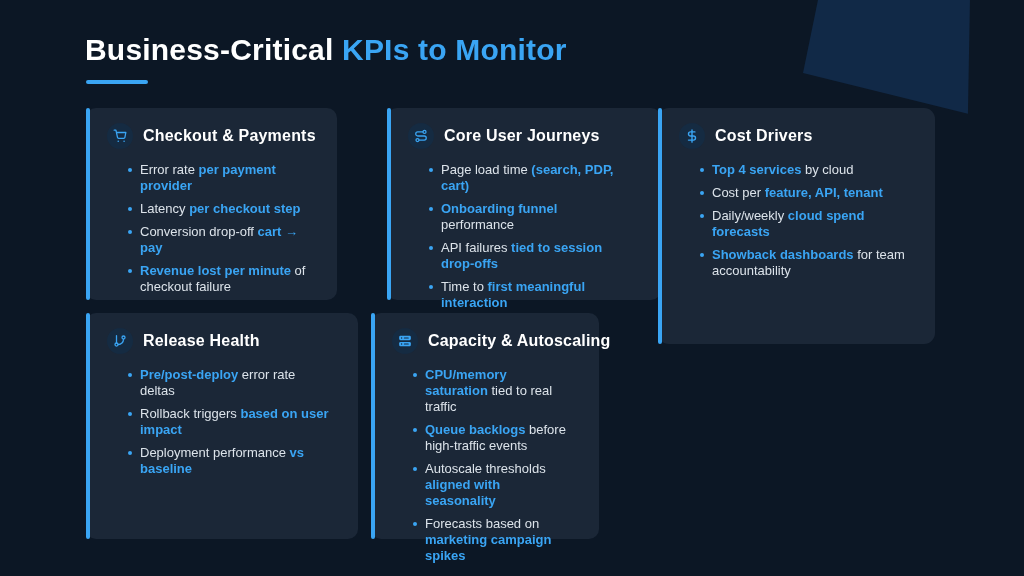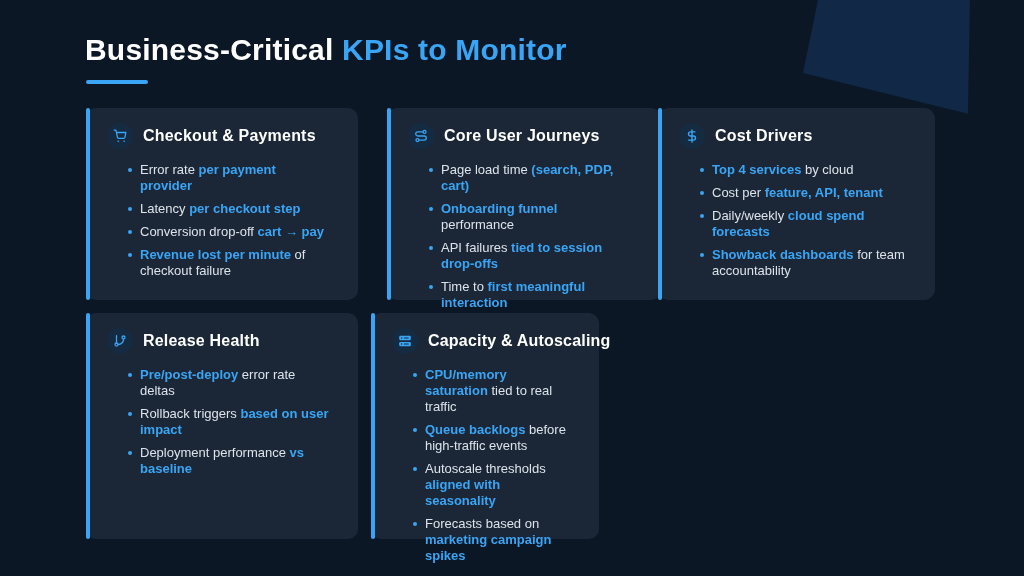--- a/index.html
+++ b/index.html
@@ -22,23 +22,23 @@
     position:absolute;left:86px;top:80px;width:62px;height:4px;
     border-radius:2px;background:#3AA5F4;
   }
   .card{
     position:absolute;background:#1B2737;border-radius:10px;
   }
   .card::before{
     content:"";position:absolute;left:0;top:0;bottom:0;width:4px;
     border-radius:4px;background:#3AA5F4;
   }
-  .card-1{left:86px; top:108px;width:272px;height:192px;}
+  .card-1{left:86px; top:108px;width:251px;height:192px;}
   .card-2{left:387px;top:108px;width:274px;height:192px;}
-  .card-3{left:658px;top:108px;width:277px;height:192px;border-radius:11px;}
+  .card-3{left:658px;top:108px;width:277px;height:236px;border-radius:11px;}
   .card-4{left:86px; top:313px;width:272px;height:226px;}
   .card-5{left:371px;top:313px;width:228px;height:226px;}
   .card-head{
     display:flex;align-items:center;gap:10px;
     padding:15px 12px 8px 21px;
   }
   .icon-badge{
     width:26px;height:26px;min-width:26px;border-radius:50%;
     background:#152B42;color:#3AA5F4;
     display:flex;align-items:center;justify-content:center;

